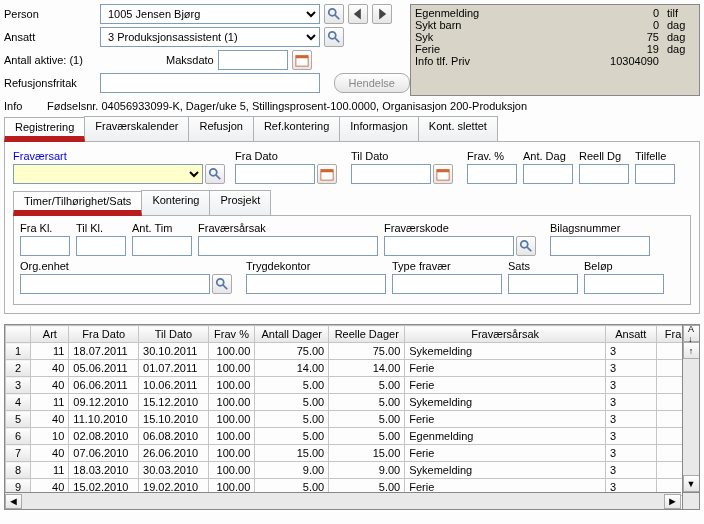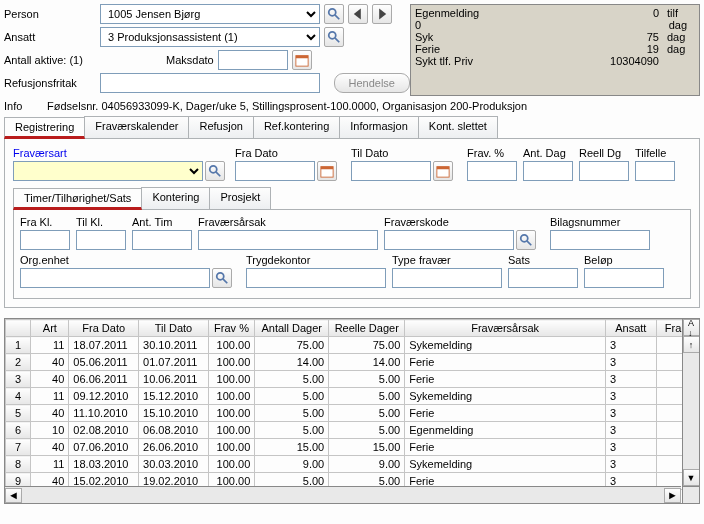--- a/index.html
+++ b/index.html
@@ -20,21 +20,21 @@
   .stat-row { display:flex; }
   .stat-row span:first-child { flex:1; }
   .stat-row span:nth-child(2){ width:56px; text-align:right; margin-right:8px;}
   .stat-row span:nth-child(3){ width:28px; text-align:left;}
 
   .info-line { margin:4px 0 0 0; }
 
   
   .tabs { border-bottom:1px solid #aeb2b5; display:flex; margin-top:4px; }
   .tab { border:1px solid #aeb2b5; border-bottom:none; background:linear-gradient(#fdfdfd,#edeff1); padding:3px 10px; margin-right:-1px; cursor:pointer; }
-  .tab.active { background:#fdfdfd; border-bottom:3px solid #b91c1c; position:relative; top:1px; }
+  .tab.active { background:#fdfdfd; border-bottom:6px solid #b91c1c; position:relative; top:1px; }
 
   .panel { border:1px solid #aeb2b5; border-top:none; padding:8px; }
 
   .field-group { display:flex; gap:6px; margin-bottom:4px; }
   .fld { display:flex; flex-direction:column; }
   .fld label { font-size:11px; margin-bottom:2px; white-space:nowrap; }
   .fld .ctrl { display:flex; align-items:center; gap:2px; }
   .fa-link { color:#0000ee; }
   .yellow { background:#ffffcc; }
 
@@ -114,35 +114,36 @@
     </div>
 
   </div>
   <div class="top-right" id="stats-panel">
       <div class="stat-row">
         <span>Egenmelding</span>
         <span>0</span>
         <span>tilf</span>
       </div>
       <div class="stat-row">
+        <span>Sykt barn</span>
         <span>0</span>
         <span>dag</span>
       </div>
       <div class="stat-row">
         <span>Syk</span>
         <span>75</span>
         <span>dag</span>
       </div>
       <div class="stat-row">
         <span>Ferie</span>
         <span>19</span>
         <span>dag</span>
       </div>
       <div class="stat-row">
-        <span>Sykt tlf. Priv</span>
+        <span>Info tlf. Priv</span>
         <span>10304090</span>
         <span></span>
       </div>
     </div>
 </div>
 
 <div class="info-line">
   <span class="lbl" style="width:40px;display:inline-block">Info</span>
   <span>Fødselsnr. 04056933099-K,  Dager/uke 5,  Stillingsprosent-100.0000,  Organisasjon 200-Produksjon</span>
 </div>

